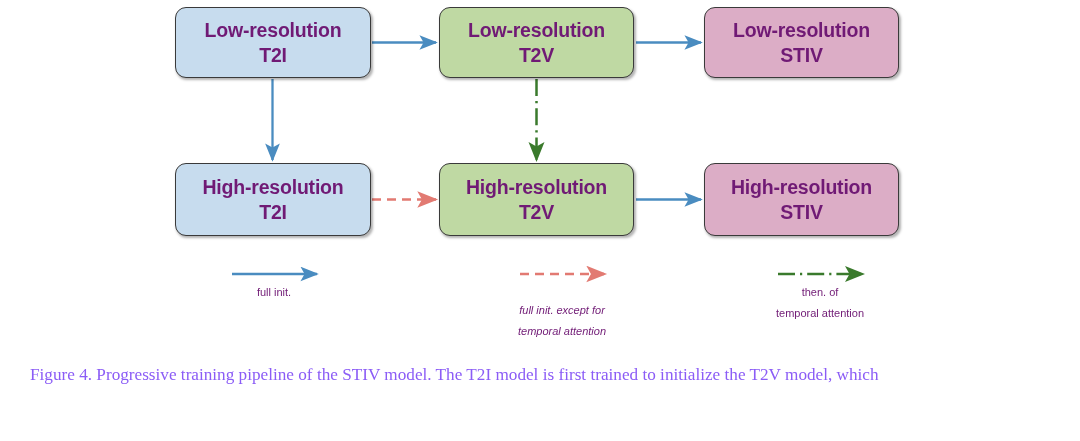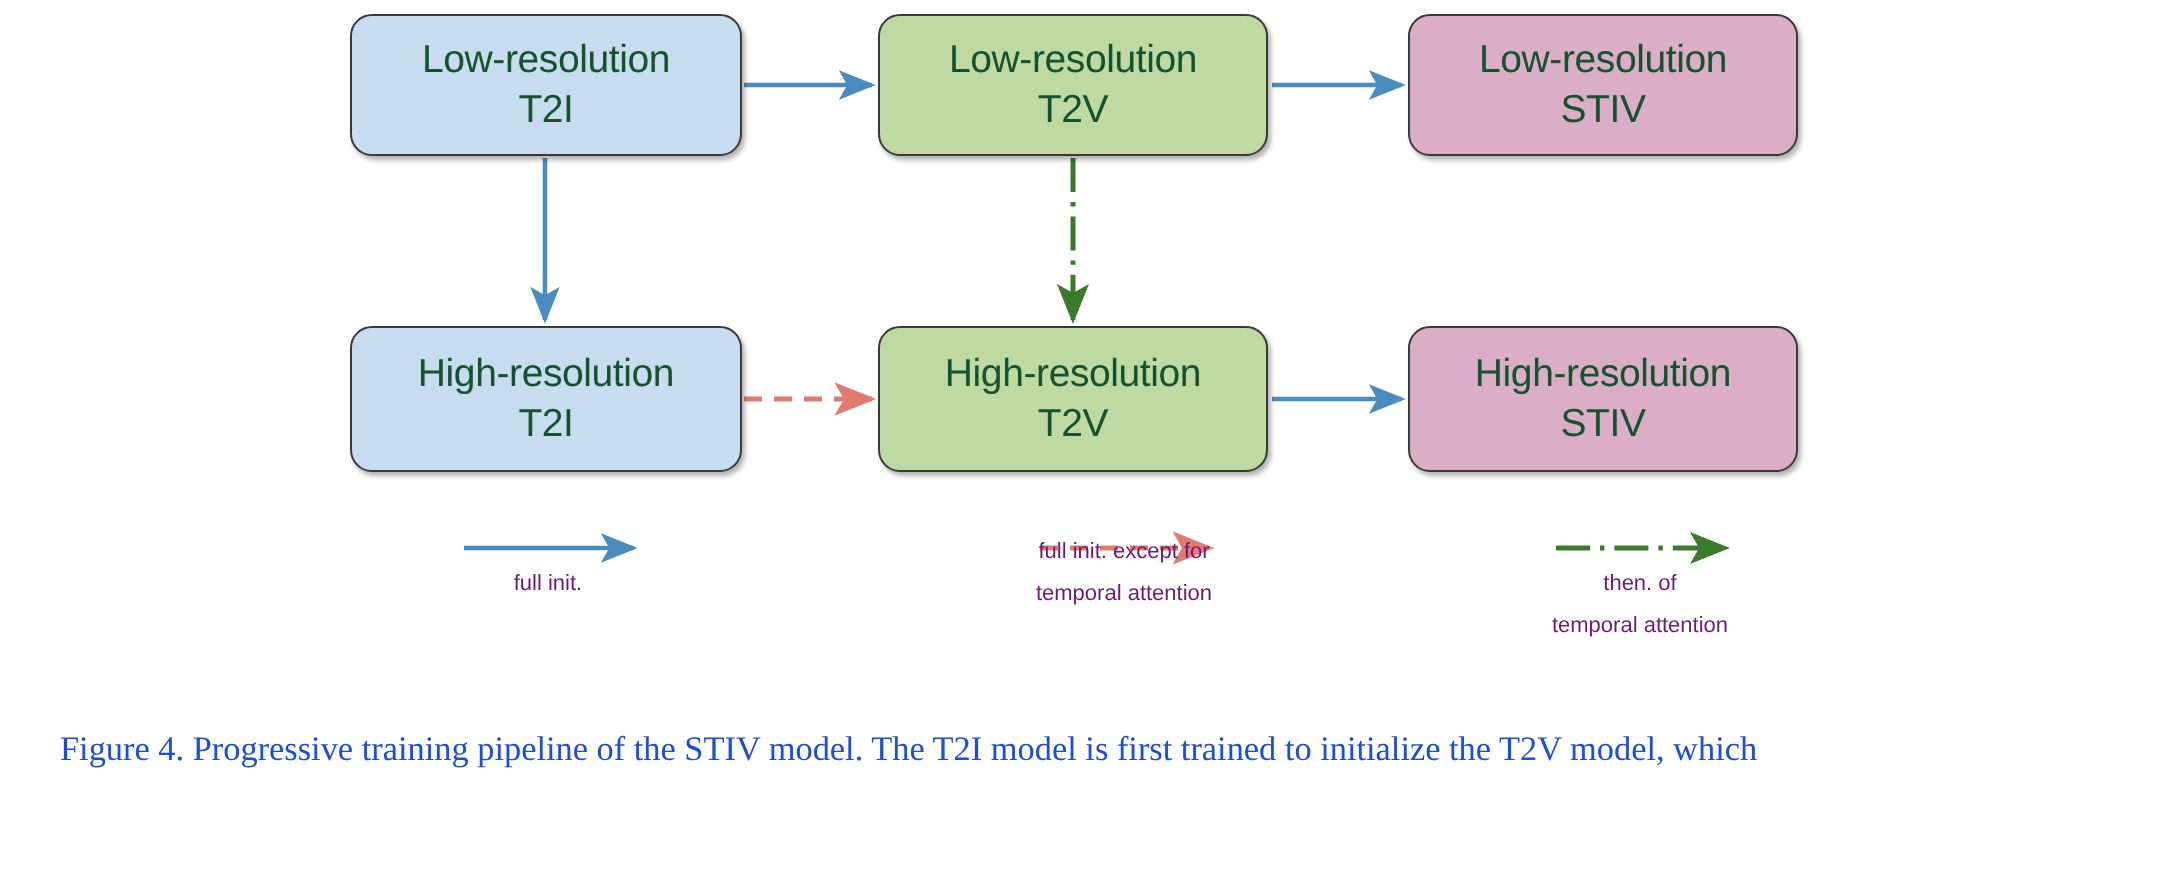--- a/index.html
+++ b/index.html
@@ -31,23 +31,23 @@
     border: 1.6px solid #3a3a3a;
     border-radius: 11px;
     box-sizing: border-box;
     display: flex;
     flex-direction: column;
     align-items: center;
     justify-content: center;
     box-shadow: 1.5px 2px 2.5px rgba(0,0,0,0.30);
   }
   .node-line {
-    font-weight: normal;
+    font-weight: bold;
     font-size: 19.5px;
-    color: #14532d;
+    color: #701a75;
     line-height: 25px;
     letter-spacing: -0.2px;
     white-space: nowrap;
     text-align: center;
   }
   .legend-item {
     position: absolute;
     text-align: center;
   }
   .legend-label {
@@ -57,21 +57,21 @@
     white-space: nowrap;
   }
   #caption {
     position: absolute;
     left: 30px;
     top: 362px;
     width: 1030px;
     font-family: "Liberation Serif", serif;
     font-size: 17.2px;
     line-height: 25.6px;
-    color: #1d4ed8;
+    color: #8b5cf6;
     text-align: left;
   }
   #caption .cap-line { white-space: nowrap; display: block; }
 </style>
 </head>
 <body>
 
 <div id="figure-root">
 
   <svg id="diagram-svg" viewBox="0 0 1080 345">
@@ -131,21 +131,21 @@
 
   <div class="node-box" style="left:704px; top:163px; width:195px; height:73px; background:#dcadc6;">
     <span class="node-line">High-resolution</span>
     <span class="node-line">STIV</span>
   </div>
 
   <div class="legend-item" style="left:174px; top:282px; width:200px;">
     <div class="legend-label">full init.</div>
   </div>
 
-  <div class="legend-item" style="left:442px; top:266px; width:240px;">
+  <div class="legend-item" style="left:442px; top:300px; width:240px;font-style:italic;">
     <div class="legend-label">full init. except for</div>
     <div class="legend-label">temporal attention</div>
   </div>
 
   <div class="legend-item" style="left:700px; top:282px; width:240px;">
     <div class="legend-label">then. of</div>
     <div class="legend-label">temporal attention</div>
   </div>
 
   <div id="caption">

